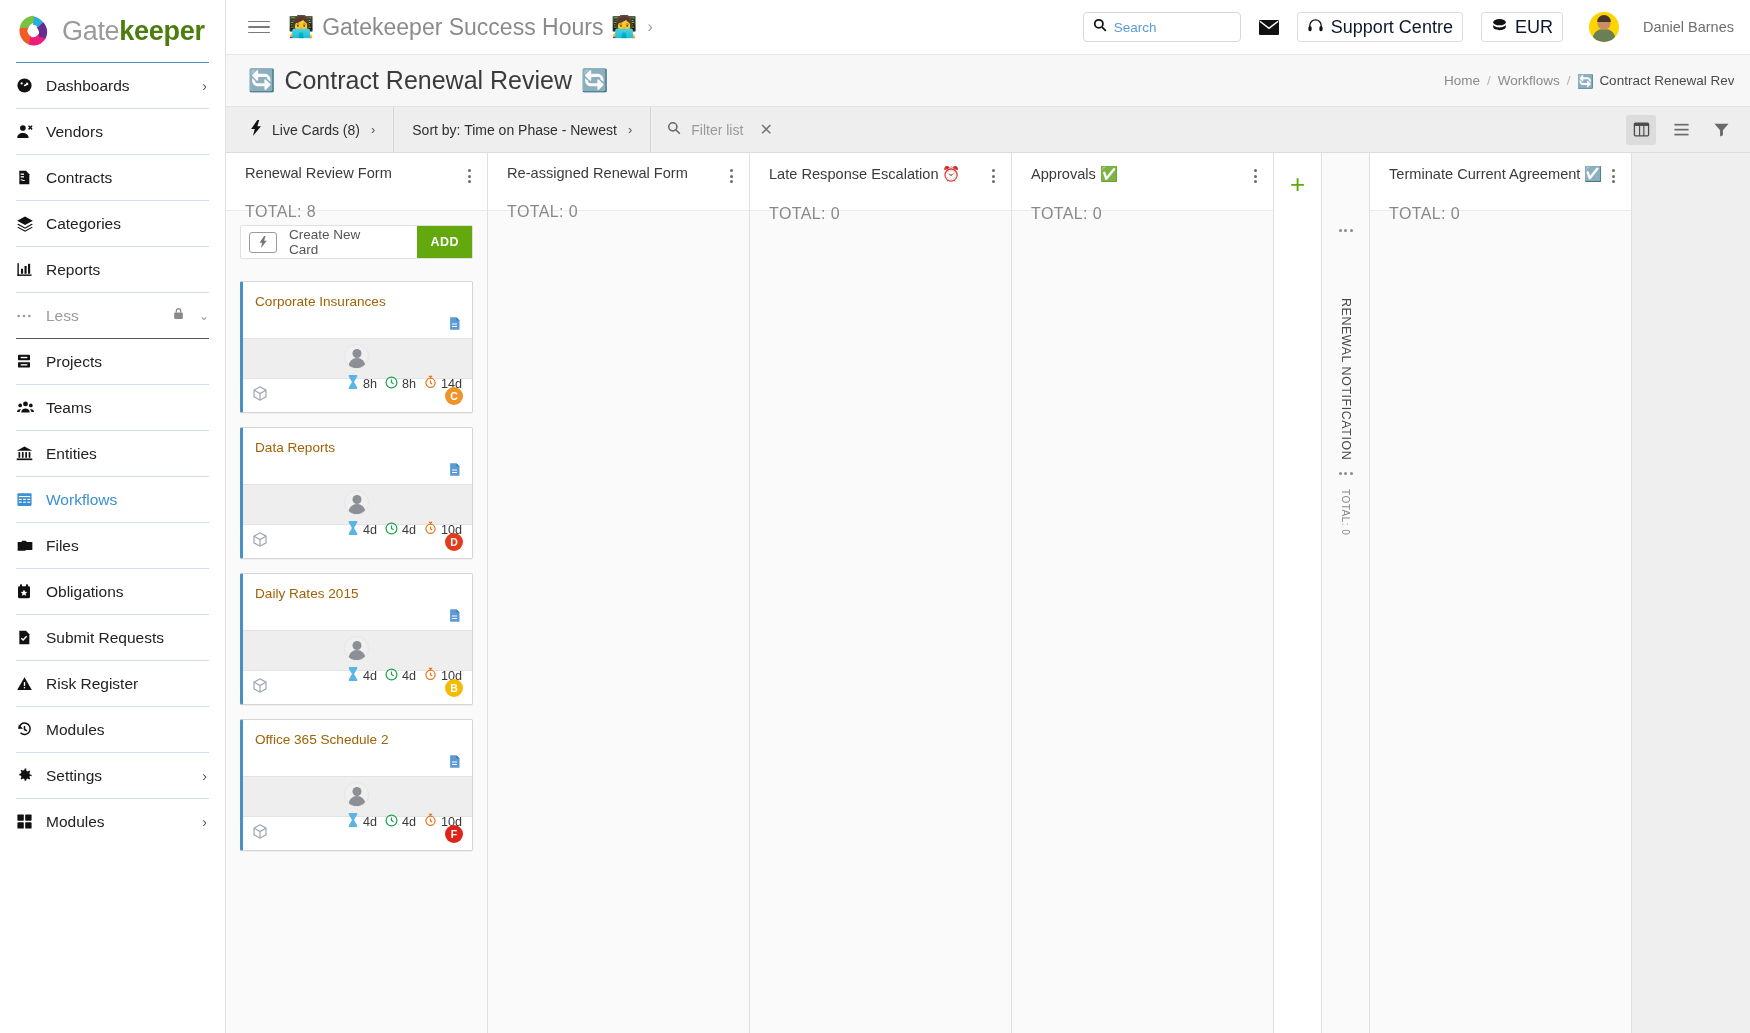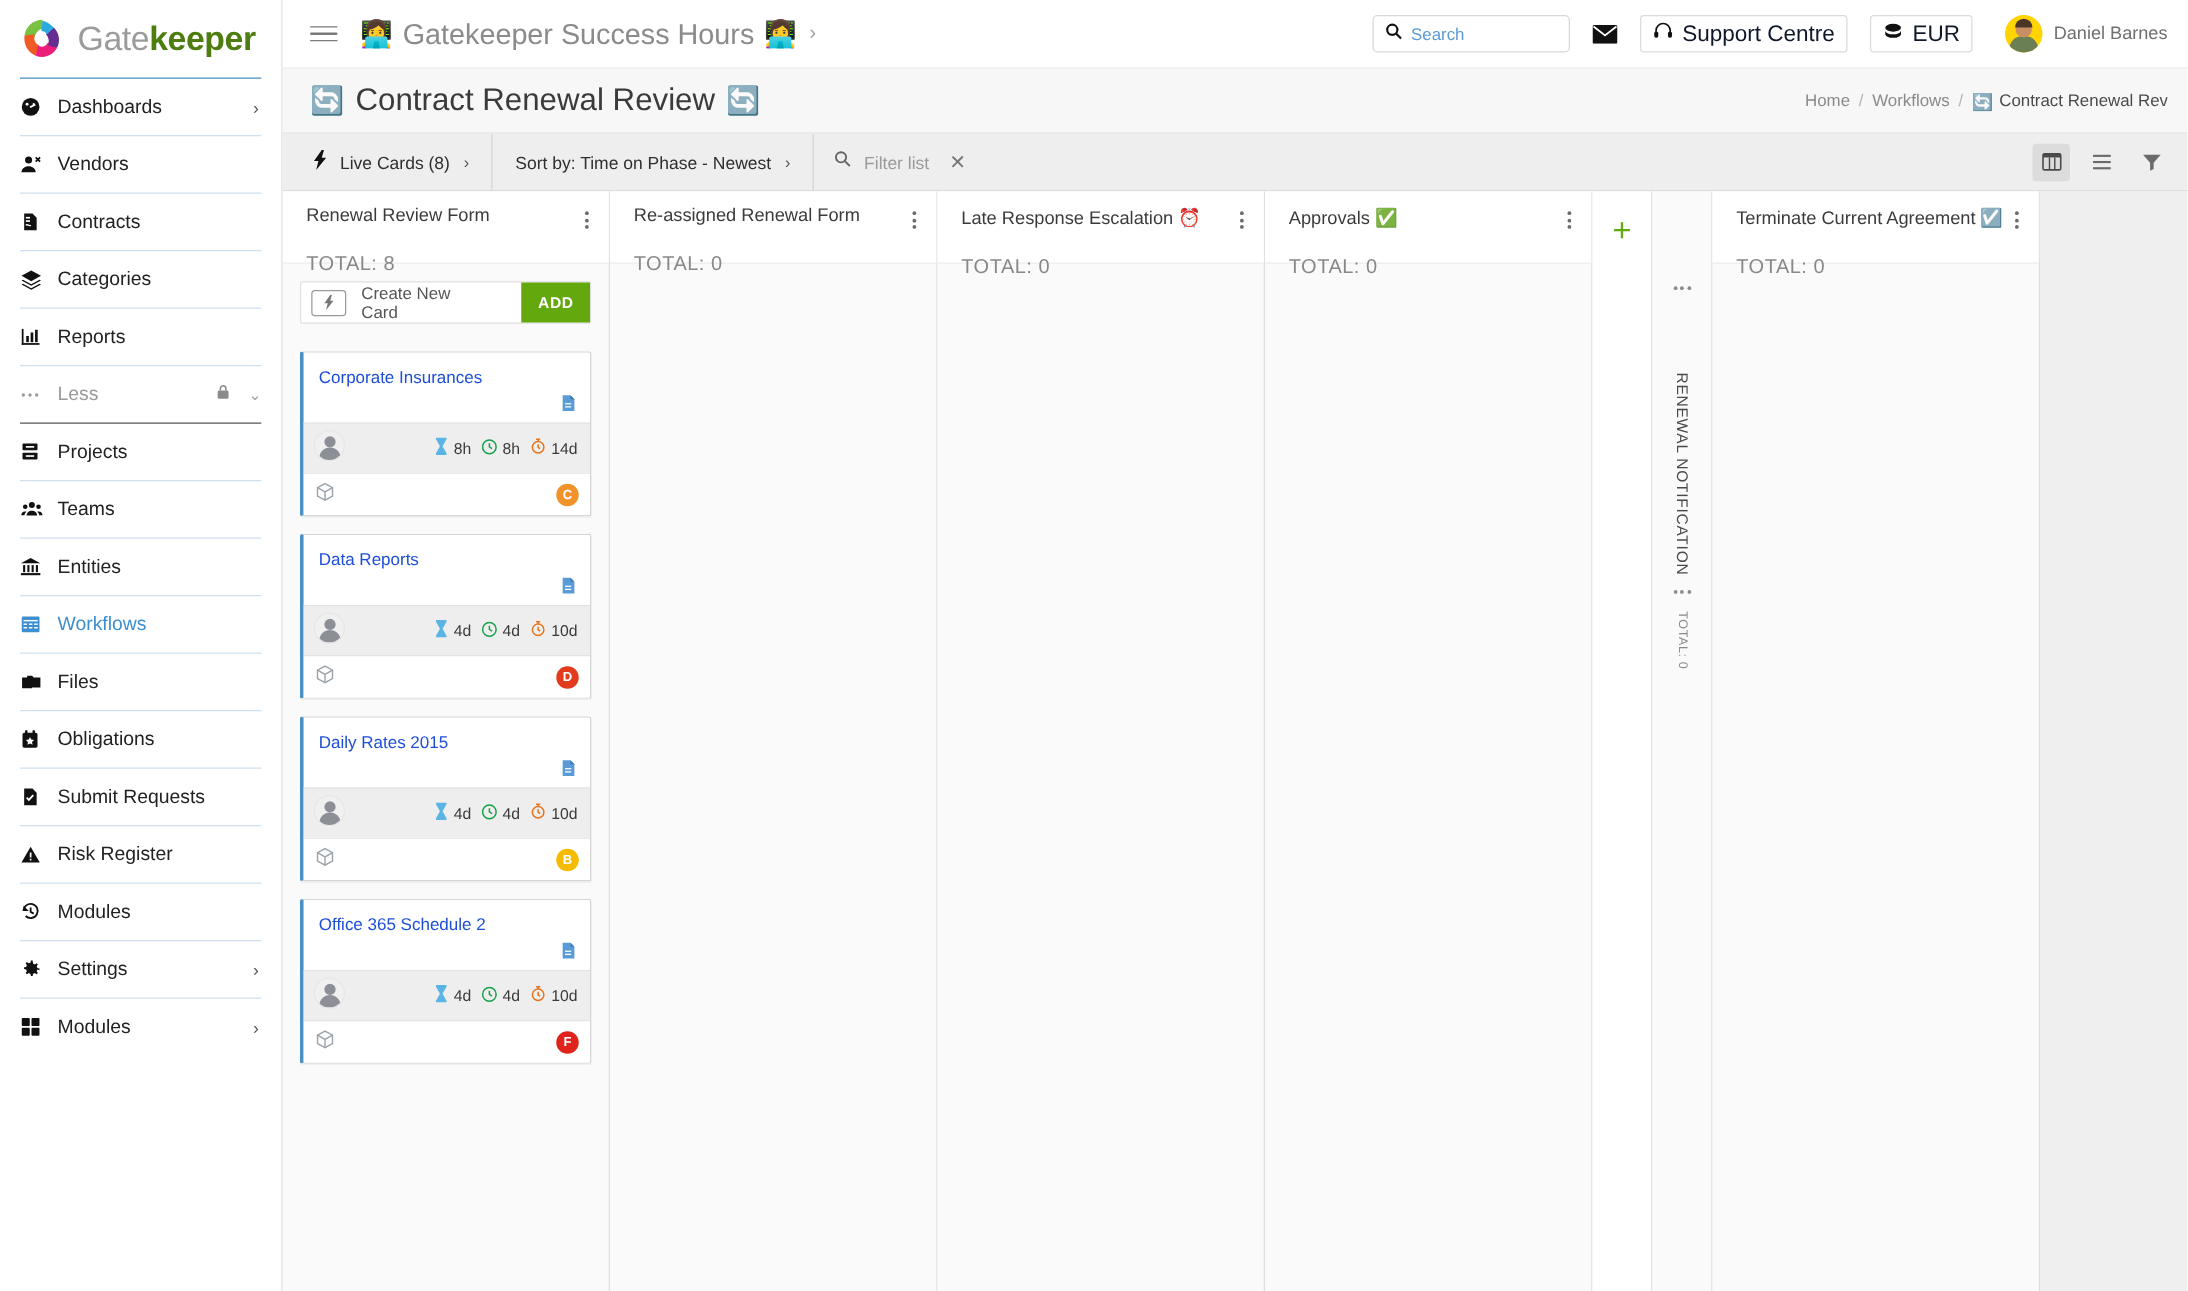--- a/index.html
+++ b/index.html
@@ -151,25 +151,25 @@
     letter-spacing: .5px; padding: 0 13px; height: 100%; display: flex; align-items: center;
     cursor: pointer;
     margin-left: 32px;
   }
 
   .card {
     background: #fff; border: 1px solid #d5d5d5; border-left: 3px solid #4a90c4;
     border-radius: 2px; margin-bottom: 14px; box-shadow: 0 1px 1px rgba(0,0,0,.05);
   }
   .card-top { padding: 12px 12px 4px 12px; min-height: 56px; position: relative; }
-  .card-title { font-size: 13.6px; color: #1d4ed8; cursor: pointer; }
+  .card-title { font-size: 13.6px; color: #a16207; cursor: pointer; }
   .card-doc { position: absolute; right: 10px; bottom: 2px; }
   .card-mid {
     background: #eeeeee; border-top: 1px solid #e3e3e3;
-    display: flex; padding: 5px 10px 5px 8px; gap: 6px; height: 40px;
+    display: flex; align-items: center; padding: 5px 10px 5px 8px; gap: 6px; height: 40px; flex-direction: column;
   }
   .card-av {
     width: 25px; height: 25px; border-radius: 50%; background: #f0f0f0;
     overflow: hidden; position: relative; flex: 0 0 25px; border: 1px solid #e6e6e6;
   }
   .card-av .h { position:absolute; left:50%; top:4px; width:9px; height:9px; border-radius:50%; background:#8d8f97; transform: translateX(-50%);}
   .card-av .b { position:absolute; left:50%; bottom:0; width:17px; height:10px; border-radius:9px 9px 0 0; background:#8d8f97; transform: translateX(-50%);}
   .metrics { margin-left: auto; display: flex; align-items: center; gap: 8px; }
   .metric { display: flex; align-items: center; gap: 4px; font-size: 12.6px; color: #3a3a3a; }
   .card-bot {
@@ -485,21 +485,21 @@
       <div class="pill" style="margin-left:6px;">
         <span>
           <svg width="17" height="14" viewBox="0 0 24 20" fill="#111">
               <ellipse cx="12" cy="6" rx="9" ry="4.5"></ellipse>
               <path d="M3 9c0 2.5 4 4.5 9 4.5s9-2 9-4.5v4c0 2.5-4 4.5-9 4.5s-9-2-9-4.5z"></path>
             </svg>
         </span>
         <span class="txt">EUR</span>
       </div>
 
-      <div style="display:flex;align-items:center;margin-left:14px;cursor:pointer;">
+      <div style="display:flex;align-items:center;margin-left:14px;cursor:pointer;gap:15px;">
         <div class="avatar-top">
           <div class="body"></div>
             <div class="head"></div>
             <div class="hair"></div>
         </div>
         <span class="user-name">Daniel Barnes</span>
       </div>
     </div>
 
     <div class="page-head">

